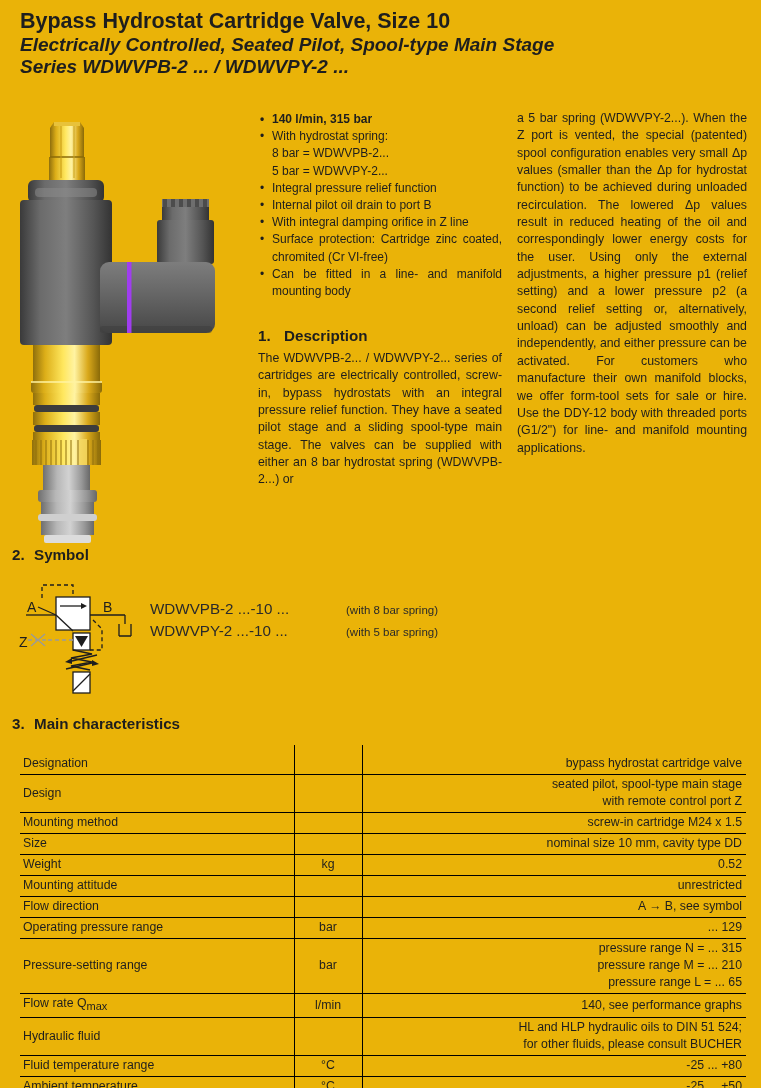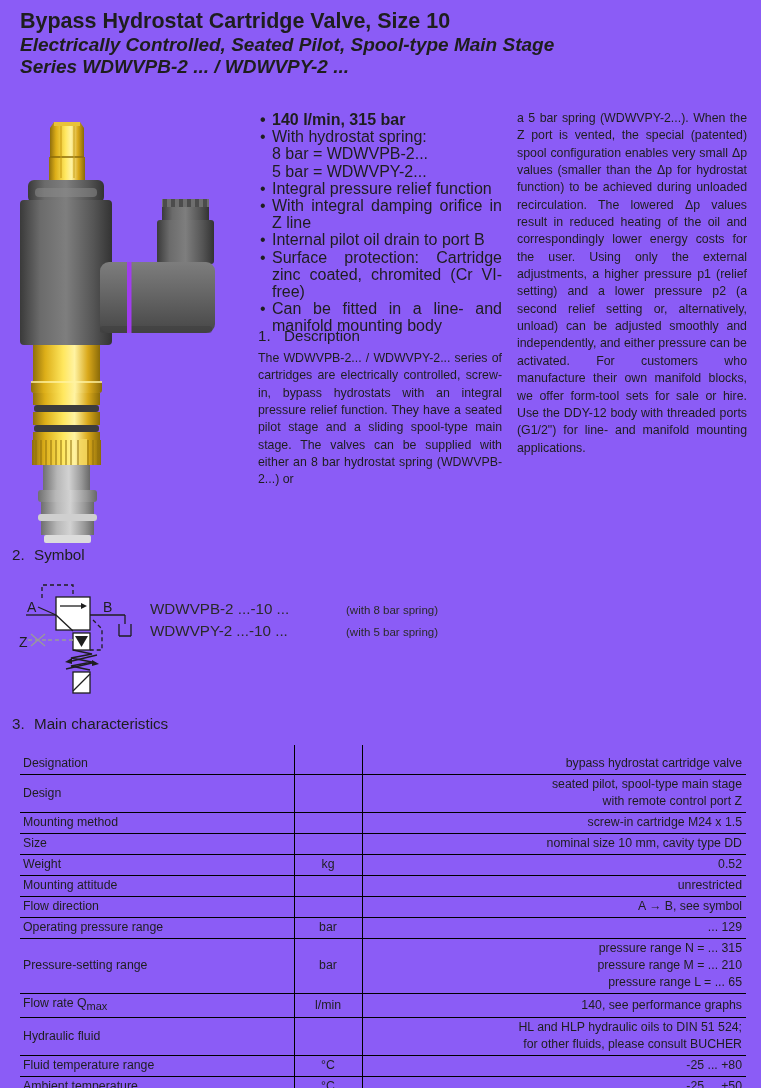--- a/index.html
+++ b/index.html
@@ -1,36 +1,36 @@
 <!DOCTYPE html>
 <html style="--brass: #f2c51f; --body_gray: #616161; --stripe_purple: #a03df0; --oring_black: #3c3c3c; --tip_gray: #b9b9b9;"><head>
 <meta charset="utf-8">
 <style>
   * { margin:0; padding:0; box-sizing:border-box; }
   html,body { width:761px; height:1088px; background:#ffffff; overflow:hidden;
     font-family:"Liberation Sans","DejaVu Sans",sans-serif; color:#1e1e1e; }
-  .page { position:relative; width:761px; height:1088px; background:#8b5cf6; }
+  .page { position:relative; width:761px; height:1088px; background:#eab308; }
 
   
   .hdr { position:absolute; left:20px; top:8px; width:720px; }
   .hdr .t1 { font-size:21.5px; font-weight:bold; line-height:26px; }
   .hdr .t2 { font-size:19px; font-weight:bold; line-height:21.5px;font-style:italic; }
 
   
   .figwrap { position:absolute; left:8px; top:100px; width:240px; height:445px; }
   .midcol  { position:absolute; left:258px; top:111px; width:244px; }
   .rightcol{ position:absolute; left:517px; top:110px; width:230px; }
 
   .bullets { list-style:none; }
-  .bullets li { position:relative; padding-left:14px; font-size:16px;
+  .bullets li { position:relative; padding-left:14px; font-size:12px;
     line-height:17.2px; white-space:pre-line; text-align:justify; }
   .bullets li::before { content:"•"; position:absolute; left:2px; top:0; }
   .bullets li.b0 { font-weight:bold; }
 
-  .sechead { font-size:15.2px; font-weight:normal; }
+  .sechead { font-size:15.2px; font-weight:bold; }
   .sechead .num { display:inline-block; width:26px; }
   .desc-head { position:absolute; left:258px; top:327px; }
   .para { font-size:12.35px; line-height:17.35px; text-align:justify; }
   .desc-body { position:absolute; left:258px; top:350px; width:244px; }
 
   
   .sym-head { position:absolute; left:12px; top:546px; }
   .sym-head .num, .char-head .num { display:inline-block; width:22px; }
   .symsvg { position:absolute; left:18px; top:572px; }
   .variants { position:absolute; left:150px; top:600px; }
@@ -170,22 +170,22 @@
       </g>
     </svg>
   </div>
 
   <ul class="bullets midcol">
     <li class="b0">140 l/min, 315 bar</li>
     <li>With hydrostat spring:
 8 bar = WDWVPB-2...
 5 bar = WDWVPY-2...</li>
     <li>Integral pressure relief function</li>
+    <li>Internal pilot oil drain to port B</li>
     <li>With integral damping orifice in Z line</li>
-    <li>Internal pilot oil drain to port B</li>
     <li>Surface protection: Cartridge zinc coated, chromited (Cr VI-free)</li>
     <li>Can be fitted in a line- and manifold mounting body</li>
   </ul>
 
   <div class="sechead desc-head">
     <span class="num">1.</span><span>Description</span>
   </div>
   <div class="para desc-body">The WDWVPB-2... / WDWVPY-2... series of cartridges are electrically controlled, screw-in, bypass hydrostats with an integral pressure relief function. They have a seated pilot stage and a sliding spool-type main stage. The valves can be supplied with either an 8 bar hydrostat spring (WDWVPB-2...) or</div>
 
   <div class="para rightcol">a 5 bar spring (WDWVPY-2...). When the Z port is vented, the special (patented) spool configuration enables very small Δp values (smaller than the Δp for hydrostat function) to be achieved during unloaded recirculation. The lowered Δp values result in reduced heating of the oil and correspondingly lower energy costs for the user. Using only the external adjustments, a higher pressure p1 (relief setting) and a lower pressure p2 (a second relief setting or, alternatively, unload) can be adjusted smoothly and independently, and either pressure can be activated. For customers who manufacture their own manifold blocks, we offer form-tool sets for sale or hire. Use the DDY-12 body with threaded ports (G1/2") for line- and manifold mounting applications.</div>

